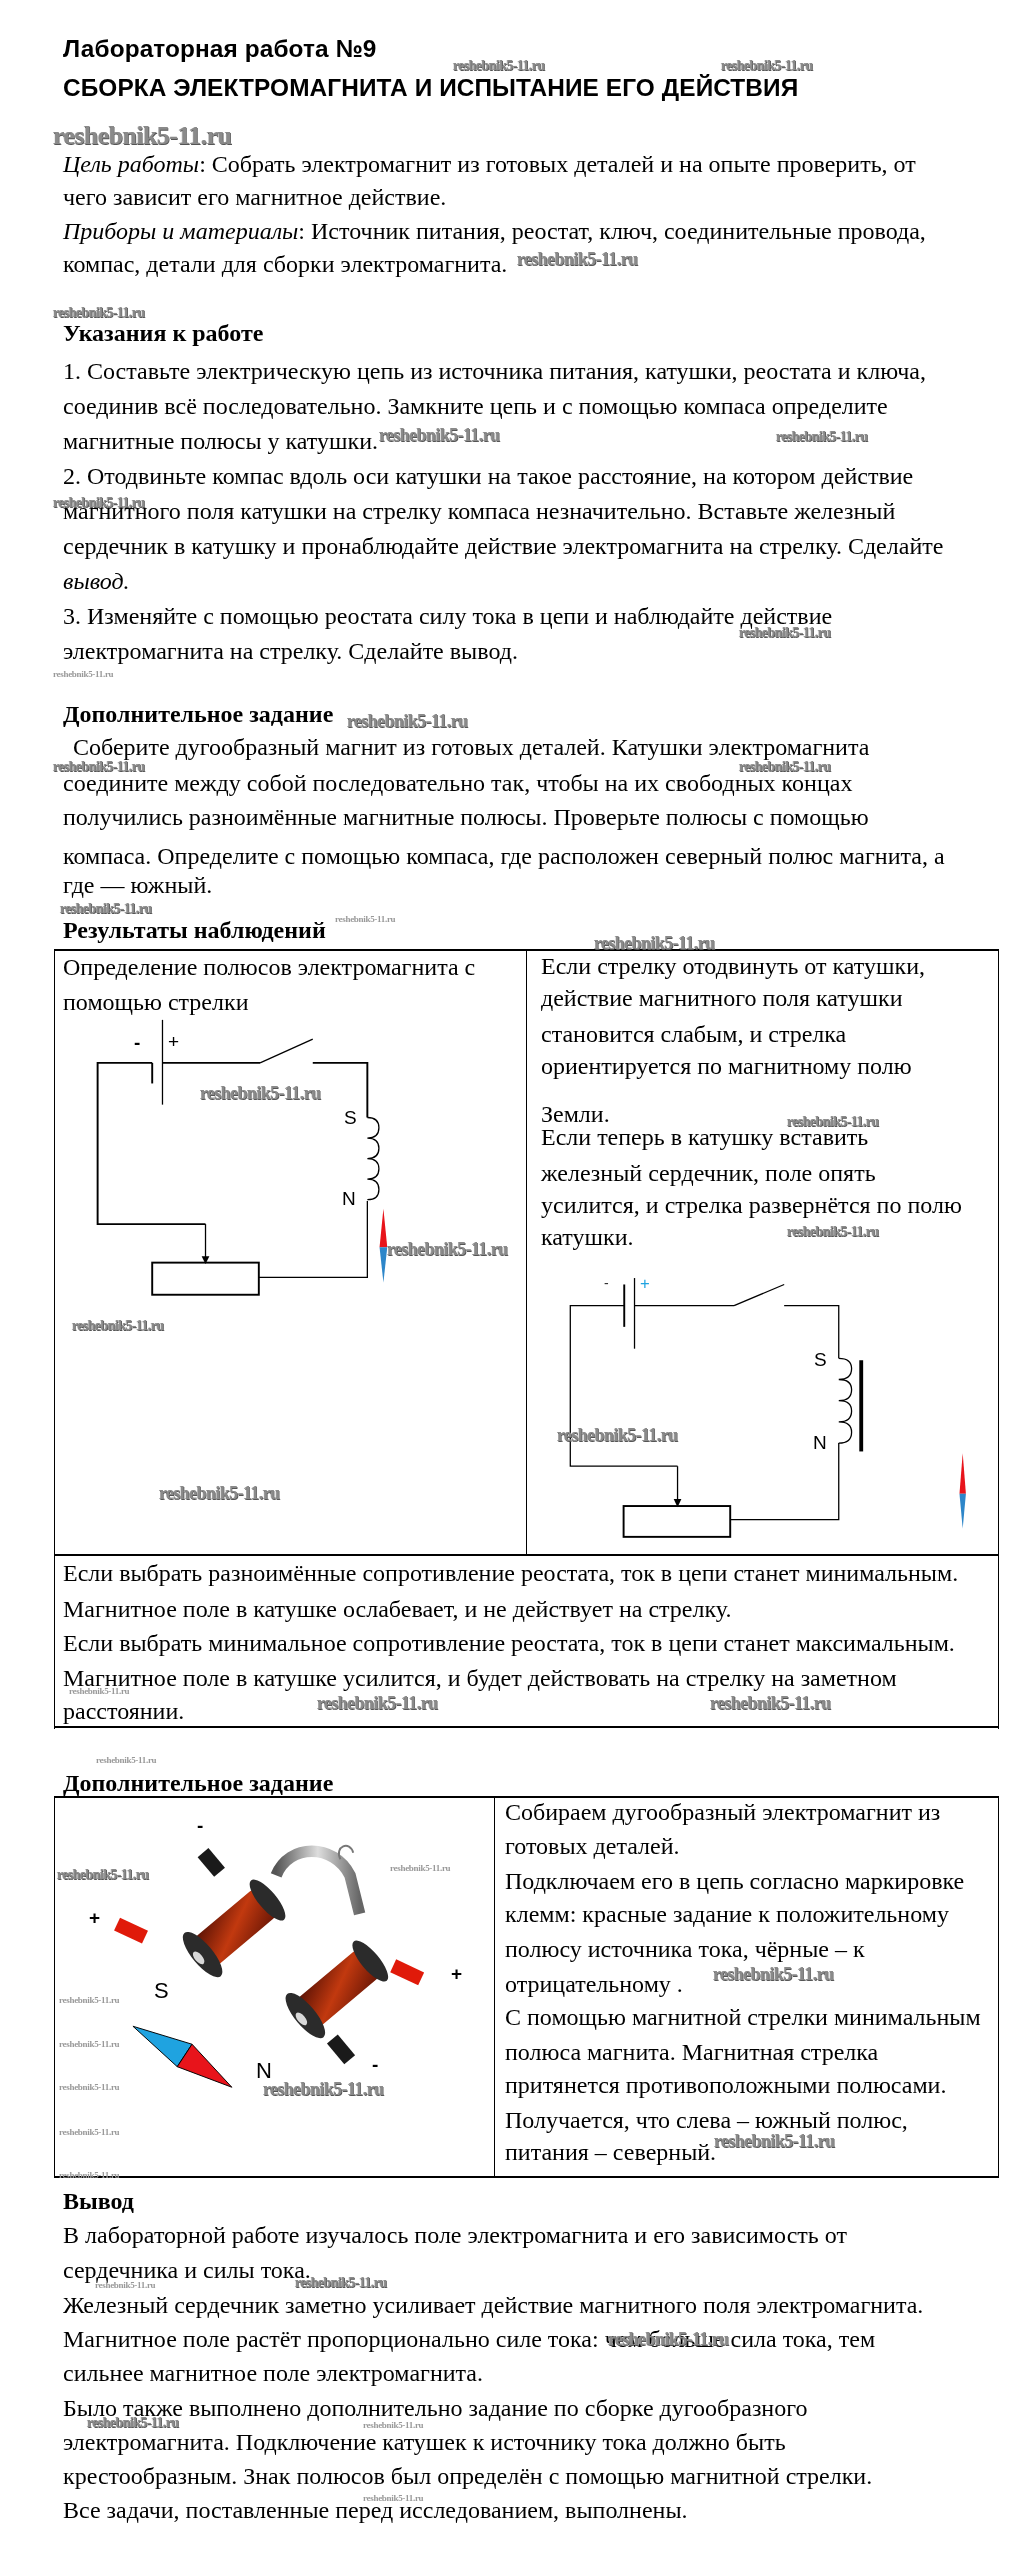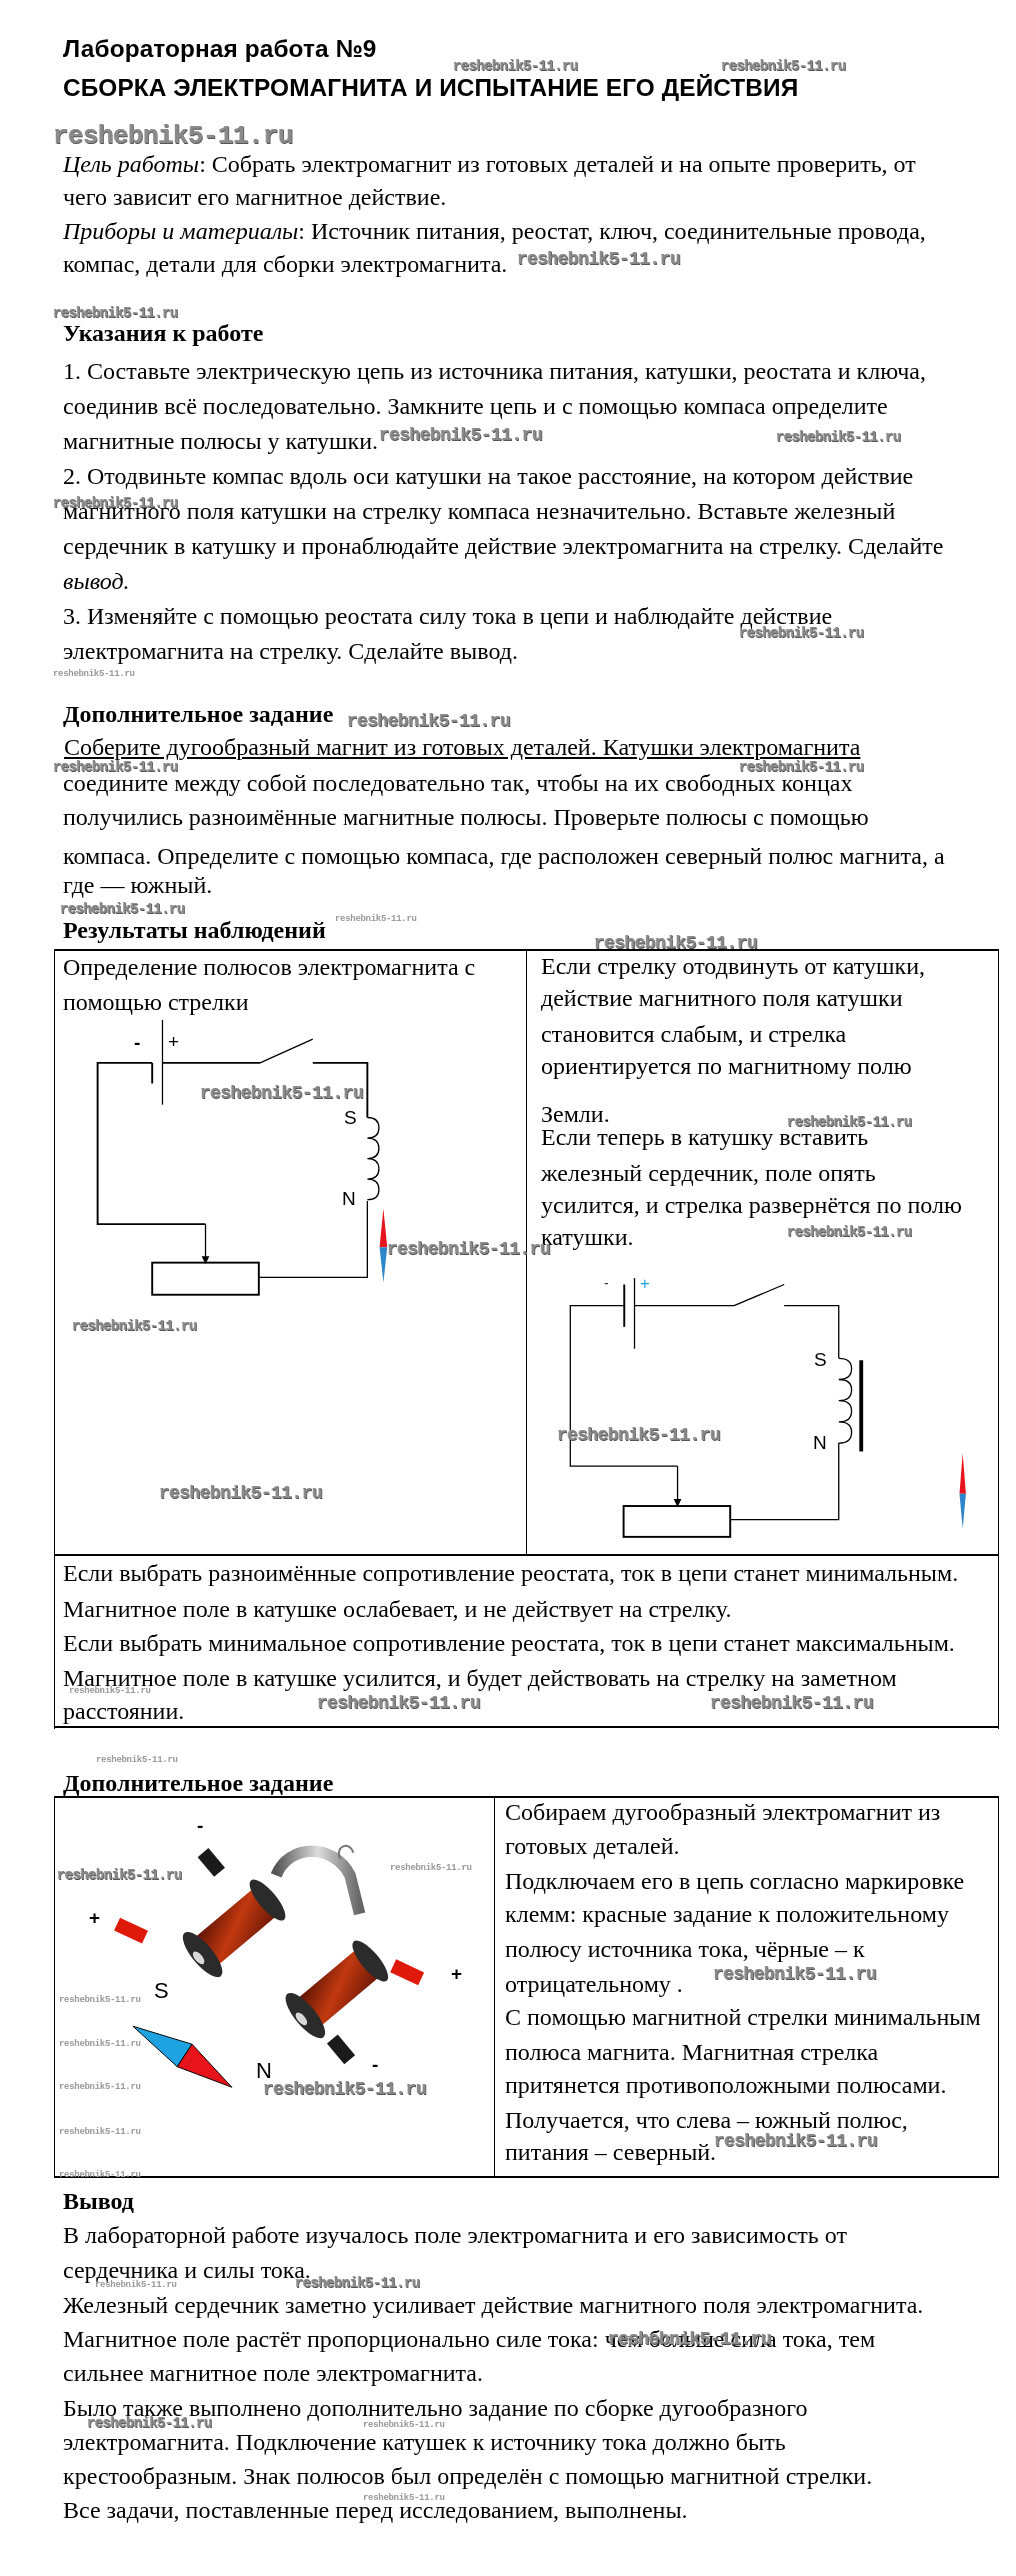--- a/index.html
+++ b/index.html
@@ -2,21 +2,21 @@
 <html style="font-size:10.3px"><head>
 <meta charset="utf-8">
 <style>
   html, body { margin:0; padding:0; background:#ffffff; }
   body { width:1016px; height:2576px; position:relative; overflow:hidden; font-family:"Liberation Serif", "DejaVu Serif", serif; color:#000; }
   .abs { position:absolute; white-space:nowrap; }
   .title { font-family:"Liberation Sans", "DejaVu Sans", sans-serif; font-weight:bold; font-size:24.4px; line-height:24.4px; letter-spacing:0.1px; }
   .line { font-size:24px; line-height:24px; }
   .heading { font-size:24px; line-height:24px; font-weight:bold; }
   .it { font-style:italic; }
-  .wm { font-family:Liberation Mono, monospace; font-weight:bold; color:#8a8a8a; text-shadow: 0.6px 0.6px 0 #555, -0.6px 0 0 #bbb; letter-spacing:-0.6px; }
+  .wm { font-family:Liberation Serif, serif; font-weight:bold; color:#8a8a8a; text-shadow: 0.6px 0.6px 0 #555, -0.6px 0 0 #bbb; letter-spacing:-0.6px; }
   .wm-s { font-size:14px; line-height:14px; }
   .wm-m { font-size:18px; line-height:18px; }
   .wm-l { font-size:26px; line-height:26px; }
   .wm-xs { font-size:9px; line-height:9px; color:#999; text-shadow:none; letter-spacing:-0.3px; }
   .tbl-border { position:absolute; background:#000; }
   svg { position:absolute; overflow:visible; }
   .cl { font-family:"Liberation Sans","DejaVu Sans",sans-serif; font-size:19px; }
 </style>
 </head>
 <body>
@@ -38,21 +38,21 @@
 <div class="abs line" style="left:63px; top:394px;">соединив всё последовательно. Замкните цепь и с помощью компаса определите</div>
 <div class="abs line" style="left:63px; top:429px;">магнитные полюсы у катушки.</div>
 <div class="abs line" style="left:63px; top:464px;">2. Отодвиньте компас вдоль оси катушки на такое расстояние, на котором действие</div>
 <div class="abs line" style="left:63px; top:499px;">магнитного поля катушки на стрелку компаса незначительно. Вставьте железный</div>
 <div class="abs line" style="left:63px; top:534px;">сердечник в катушку и пронаблюдайте действие электромагнита на стрелку. Сделайте</div>
 <div class="abs line" style="left:63px; top:569px;font-style:italic;">вывод.</div>
 <div class="abs line" style="left:63px; top:604px;">3. Изменяйте с помощью реостата силу тока в цепи и наблюдайте действие</div>
 <div class="abs line" style="left:63px; top:639px;">электромагнита на стрелку. Сделайте вывод.</div>
 
 <div class="abs heading" style="left:63px; top:702px;">Дополнительное задание</div>
-<div class="abs line" style="left:64px; top:735px;text-decoration:underline;">Соберите дугообразный магнит из готовых деталей. Катушки электромагнита</div>
+<div class="abs line" style="left:73px; top:735px;">Соберите дугообразный магнит из готовых деталей. Катушки электромагнита</div>
 <div class="abs line" style="left:63px; top:771px;">соедините между собой последовательно так, чтобы на их свободных концах</div>
 <div class="abs line" style="left:63px; top:805px;">получились разноимённые магнитные полюсы. Проверьте полюсы с помощью</div>
 <div class="abs line" style="left:63px; top:844px;">компаса. Определите с помощью компаса, где расположен северный полюс магнита, а</div>
 <div class="abs line" style="left:63px; top:873px;">где — южный.</div>
 
 <div class="abs heading" style="left:63px; top:918px;">Результаты наблюдений</div>
 
 <div>
   <div class="tbl-border" style="left:54px; top:949px; width:945px; height:1.9px;"></div>
   <div class="tbl-border" style="left:54px; top:949px; width:1.3px; height:780px;"></div>

